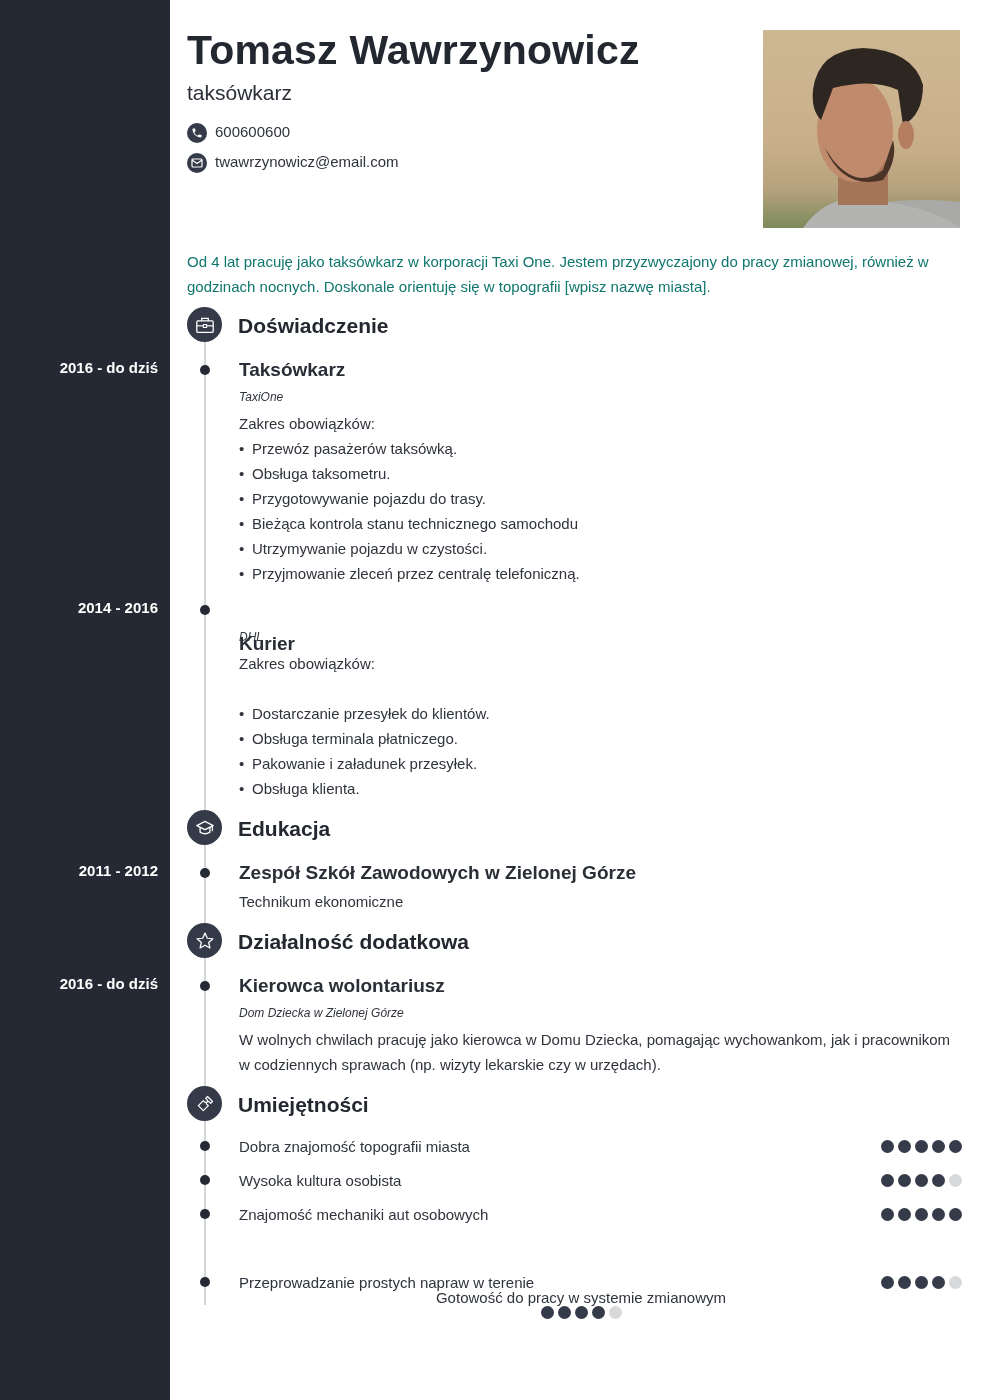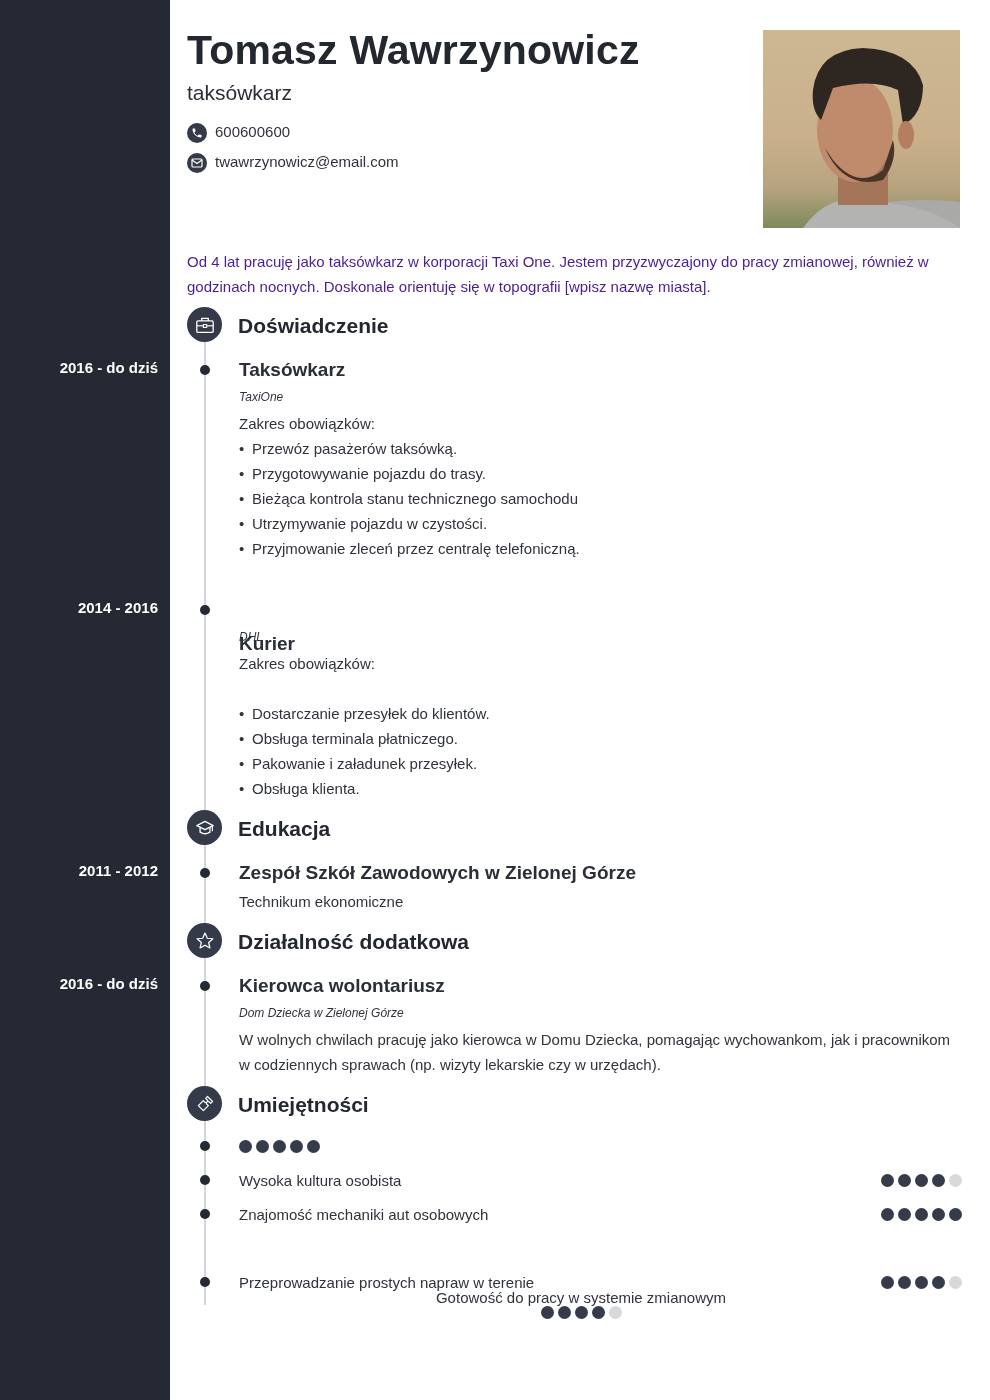--- a/index.html
+++ b/index.html
@@ -5,21 +5,21 @@
   * { box-sizing: border-box; margin: 0; padding: 0; }
   html, body { width: 990px; height: 1400px; background: #ffffff; overflow: hidden; }
   body { position: relative; font-family: "Liberation Sans", sans-serif; color: #23272f; }
   .sidebar { position: absolute; left: 0; top: 0; width: 170px; height: 1400px; background: #242933; }
   .name { position: absolute; left: 187px; top: 27px; font-size: 41px; font-weight: bold; color: #23272f; letter-spacing: 0.2px; }
   .role { position: absolute; left: 187px; top: 81px; font-size: 21px; color: #2a2e36; }
   .contact { position: absolute; left: 187px; display: flex; align-items: flex-start; font-size: 15px; color: #2f333b; }
   .contact .ic { width: 20px; height: 20px; border-radius: 50%; background: #343a48; display: inline-flex; align-items: center; justify-content: center; margin-right: 8px; }
   .photo { position: absolute; left: 763px; top: 30px; width: 197px; height: 198px; overflow: hidden;
     background: linear-gradient(180deg, #cdb894 0%, #c9b08a 55%, #b7a37f 80%, #7d8a5b 100%); }
-  .summary { position: absolute; left: 187px; top: 249px; width: 775px; font-size: 15px; line-height: 25px; color: #4c1d95; }
+  .summary { position: absolute; left: 187px; top: 249px; width: 775px; font-size: 15px; line-height: 25px; color: #0f766e; }
   .timeline-line { position: absolute; left: 204px; top: 340px; width: 2px; height: 965px; background: #d3d5d8; }
   .sec-icon { position: absolute; left: 187px; width: 35px; height: 35px; border-radius: 50%; background: #343a48; display: flex; align-items: center; justify-content: center; }
   .sec-title { position: absolute; left: 238px; font-size: 21px; font-weight: bold; color: #23272f; }
   .date { position: absolute; right: 832px; font-size: 15px; font-weight: bold; color: #ffffff; text-align: right; white-space: nowrap; }
   .dot { position: absolute; left: 200px; width: 10px; height: 10px; border-radius: 50%; background: #242933; }
   .entry-title { position: absolute; left: 239px; font-size: 19px; font-weight: bold; color: #2a2e36; }
   .entry-sub { position: absolute; left: 239px; font-size: 12px; font-style: italic; color: #2f333b; }
   .entry-text { position: absolute; left: 239px; font-size: 15px; color: #2f333b; line-height: 25px; }
   .bullets { position: absolute; left: 239px; list-style: none; font-size: 15px; color: #2f333b; line-height: 25px; }
   .bullets li::before { content: "•"; display: inline-block; width: 13px; }
@@ -82,20 +82,21 @@
 </div>
 <div class="sec-title" style="top:314px;">Doświadczenie</div>
 
 <div class="date" style="top:359px;">2016 - do dziś</div>
 <div class="dot" style="top:365px;"></div>
 <div class="entry-title" style="top:359px;">Taksówkarz</div>
 <div class="entry-sub" style="top:390px;">TaxiOne</div>
 <div class="entry-text" style="top:411px;">Zakres obowiązków:</div>
 <ul class="bullets" style="top:436px;">
   <li>Przewóz pasażerów taksówką.</li>
+  <li>Obsługa taksometru.</li>
   <li>Przygotowywanie pojazdu do trasy.</li>
   <li>Bieżąca kontrola stanu technicznego samochodu</li>
   <li>Utrzymywanie pojazdu w czystości.</li>
   <li>Przyjmowanie zleceń przez centralę telefoniczną.</li>
 </ul>
 
 <div class="date" style="top:599px;">2014 - 2016</div>
 <div class="dot" style="top:605px;"></div>
 <div class="entry-title" style="top:633px;">Kurier</div>
 <div class="entry-sub" style="top:630px;text-align:center;">DHL</div>
@@ -136,20 +137,21 @@
 
 <div class="sec-icon" style="top:1086px;">
   <svg width="20" height="20" viewBox="0 0 24 24">
       <path d="M4 14l6-6 1.5 1.5a2 2 0 1 0 2.8-2.8L12.8 5.2 15 3l6 6-2.2 2.2-1.5-1.5a2 2 0 1 0-2.8 2.8l1.5 1.5L10 20z" fill="none" stroke="#fff" stroke-width="1.5" stroke-linejoin="round"></path>
     </svg>
 </div>
 <div class="sec-title" style="top:1093px;">Umiejętności</div>
 
 <div class="skill" style="top:1136px;">
   <span class="sdot"></span>
+  <span class="sname">Dobra znajomość topografii miasta</span>
   <span class="rating">
       <span></span>
       <span></span>
       <span></span>
       <span></span>
       <span></span>
     </span>
 </div>
 <div class="skill" style="top:1170px;">
   <span class="sdot"></span>

